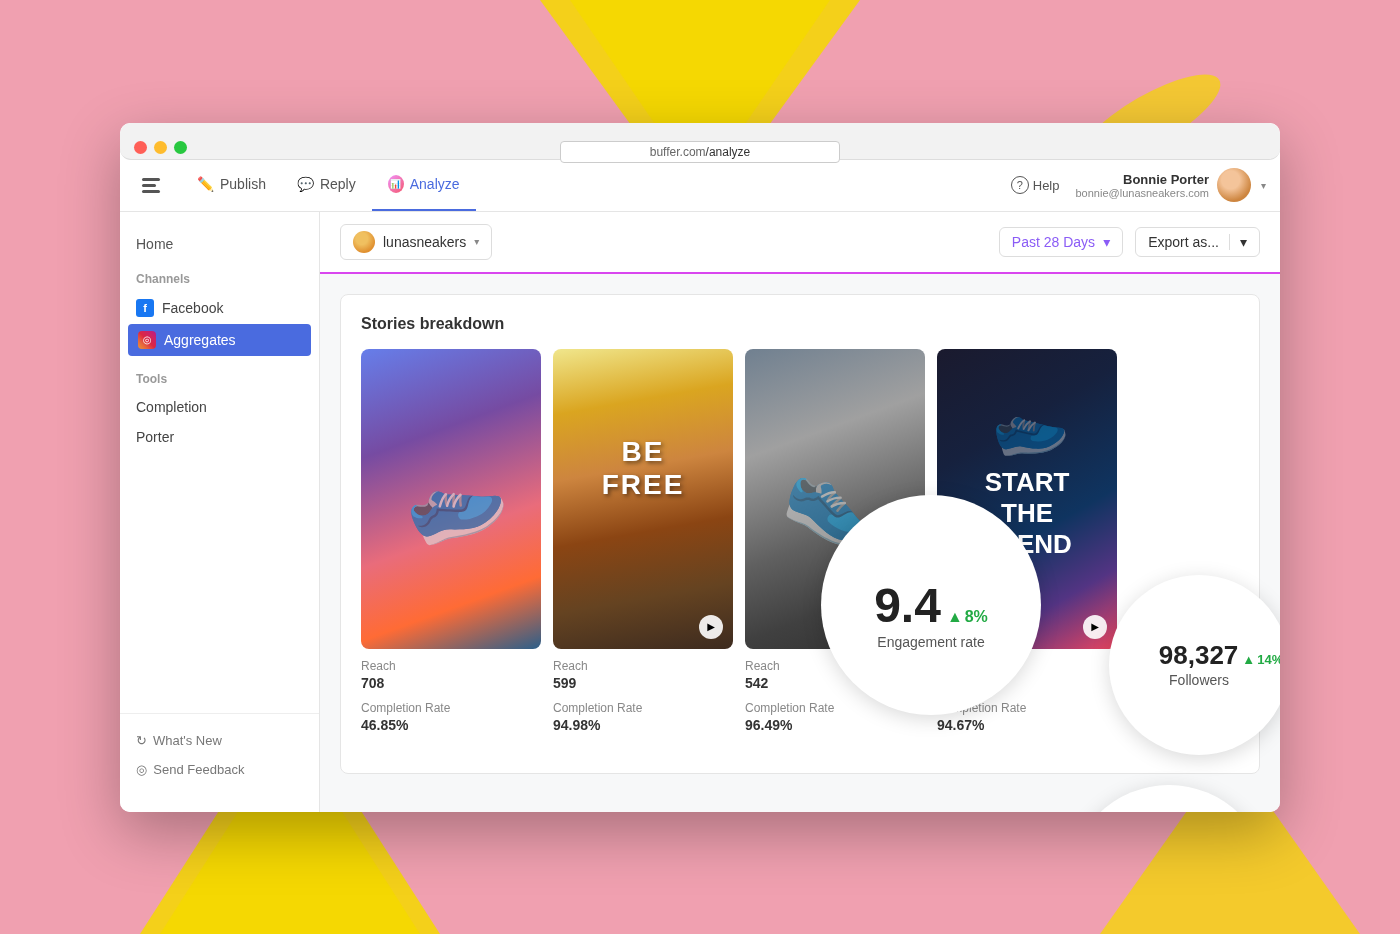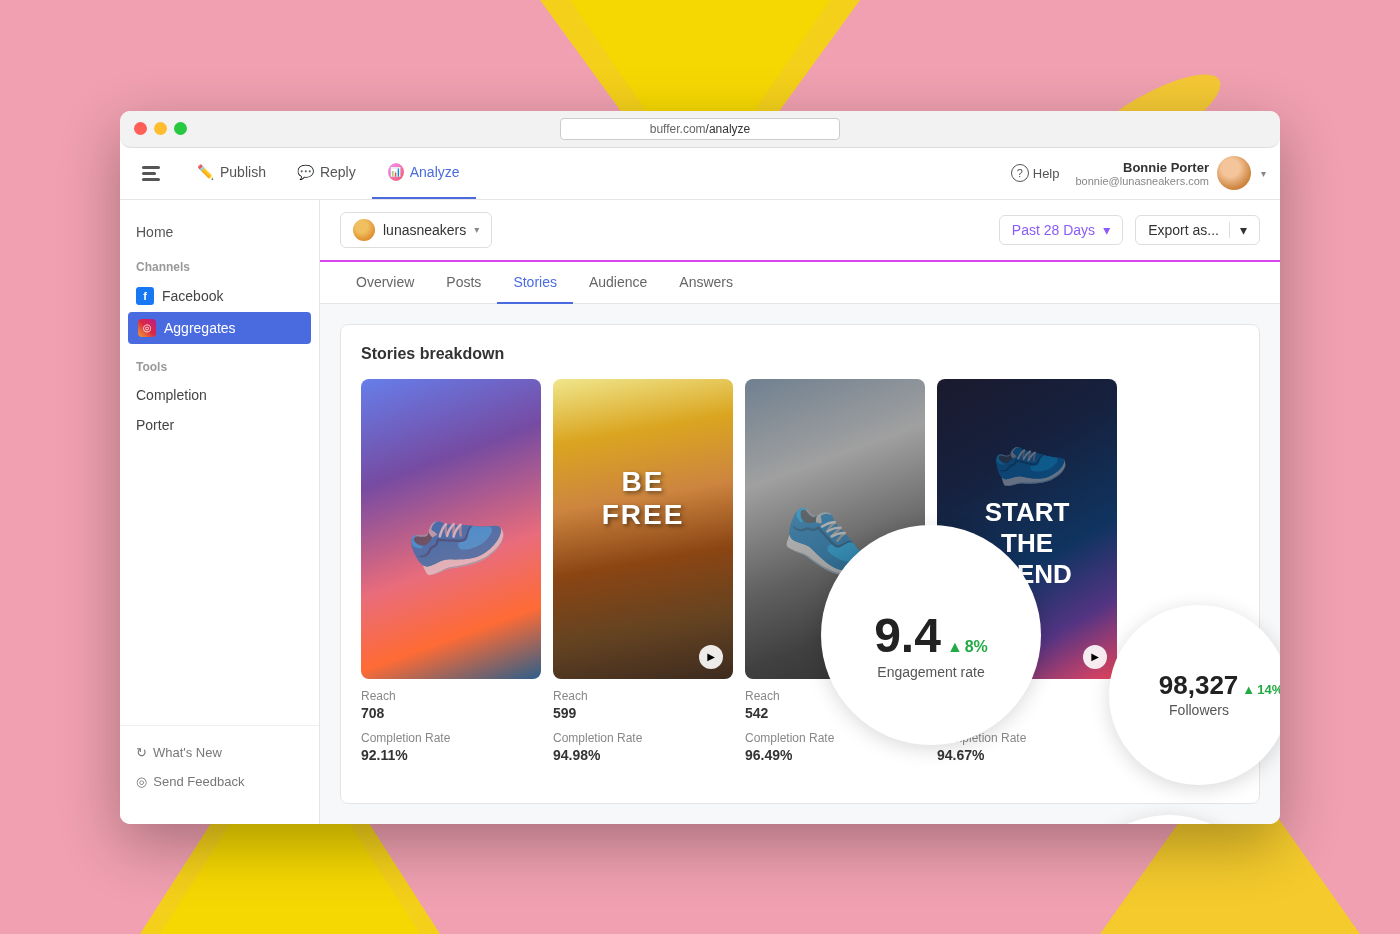--- a/index.html
+++ b/index.html
@@ -31,21 +31,21 @@
       overflow: hidden;
       position: relative;
       z-index: 10;
     }
 
     
     .title-bar {
       background: #f2f2f2;
       height: 36px;
       display: flex;
-      align-items: center;
+      align-items: flex-start;
       padding: 18px 14px;
       border-bottom: 1px solid #ddd;
       position: relative;
       border-radius: 11px;
     }
     .window-controls {
       display: flex;
       gap: 7px;
     }
     .wc-btn {
@@ -729,55 +729,38 @@
           <span>▾</span>
         </div>
 
         <div class="export-btn">
           <span>Export as...</span>
           <div class="btn-divider"></div>
           <span>▾</span>
         </div>
       </div>
 
-      <div class="sub-tabs">
-        <div class="sub-tab">
-          <span>Overview</span>
-        </div>
-        <div class="sub-tab">
-          <span>Posts</span>
-        </div>
-        <div class="sub-tab active">
-          <span>Stories</span>
-        </div>
-        <div class="sub-tab">
-          <span>Audience</span>
-        </div>
-        <div class="sub-tab">
-          <span>Answers</span>
-        </div>
-      </div>
 
       <div class="main-content">
 
         <div class="stories-section" style="position:relative; overflow:visible;">
           <div class="section-title">Stories breakdown</div>
 
           <div class="stories-grid">
 
             <div class="story-card">
               <div class="story-image story-img-1"></div>
               <div class="story-stats">
                 <div class="stat-group">
                   <div class="stat-label">Reach</div>
                   <div class="stat-value">708</div>
                 </div>
                 <div class="stat-group">
                   <div class="stat-label">Completion Rate</div>
-                  <div class="stat-value">92.11%</div>
+                  <div class="stat-value">46.85%</div>
                 </div>
               </div>
             </div>
 
             <div class="story-card">
               <div class="story-image story-img-2">
                 <div class="story-video-badge">▶</div>
               </div>
               <div class="story-stats">
                 <div class="stat-group">

